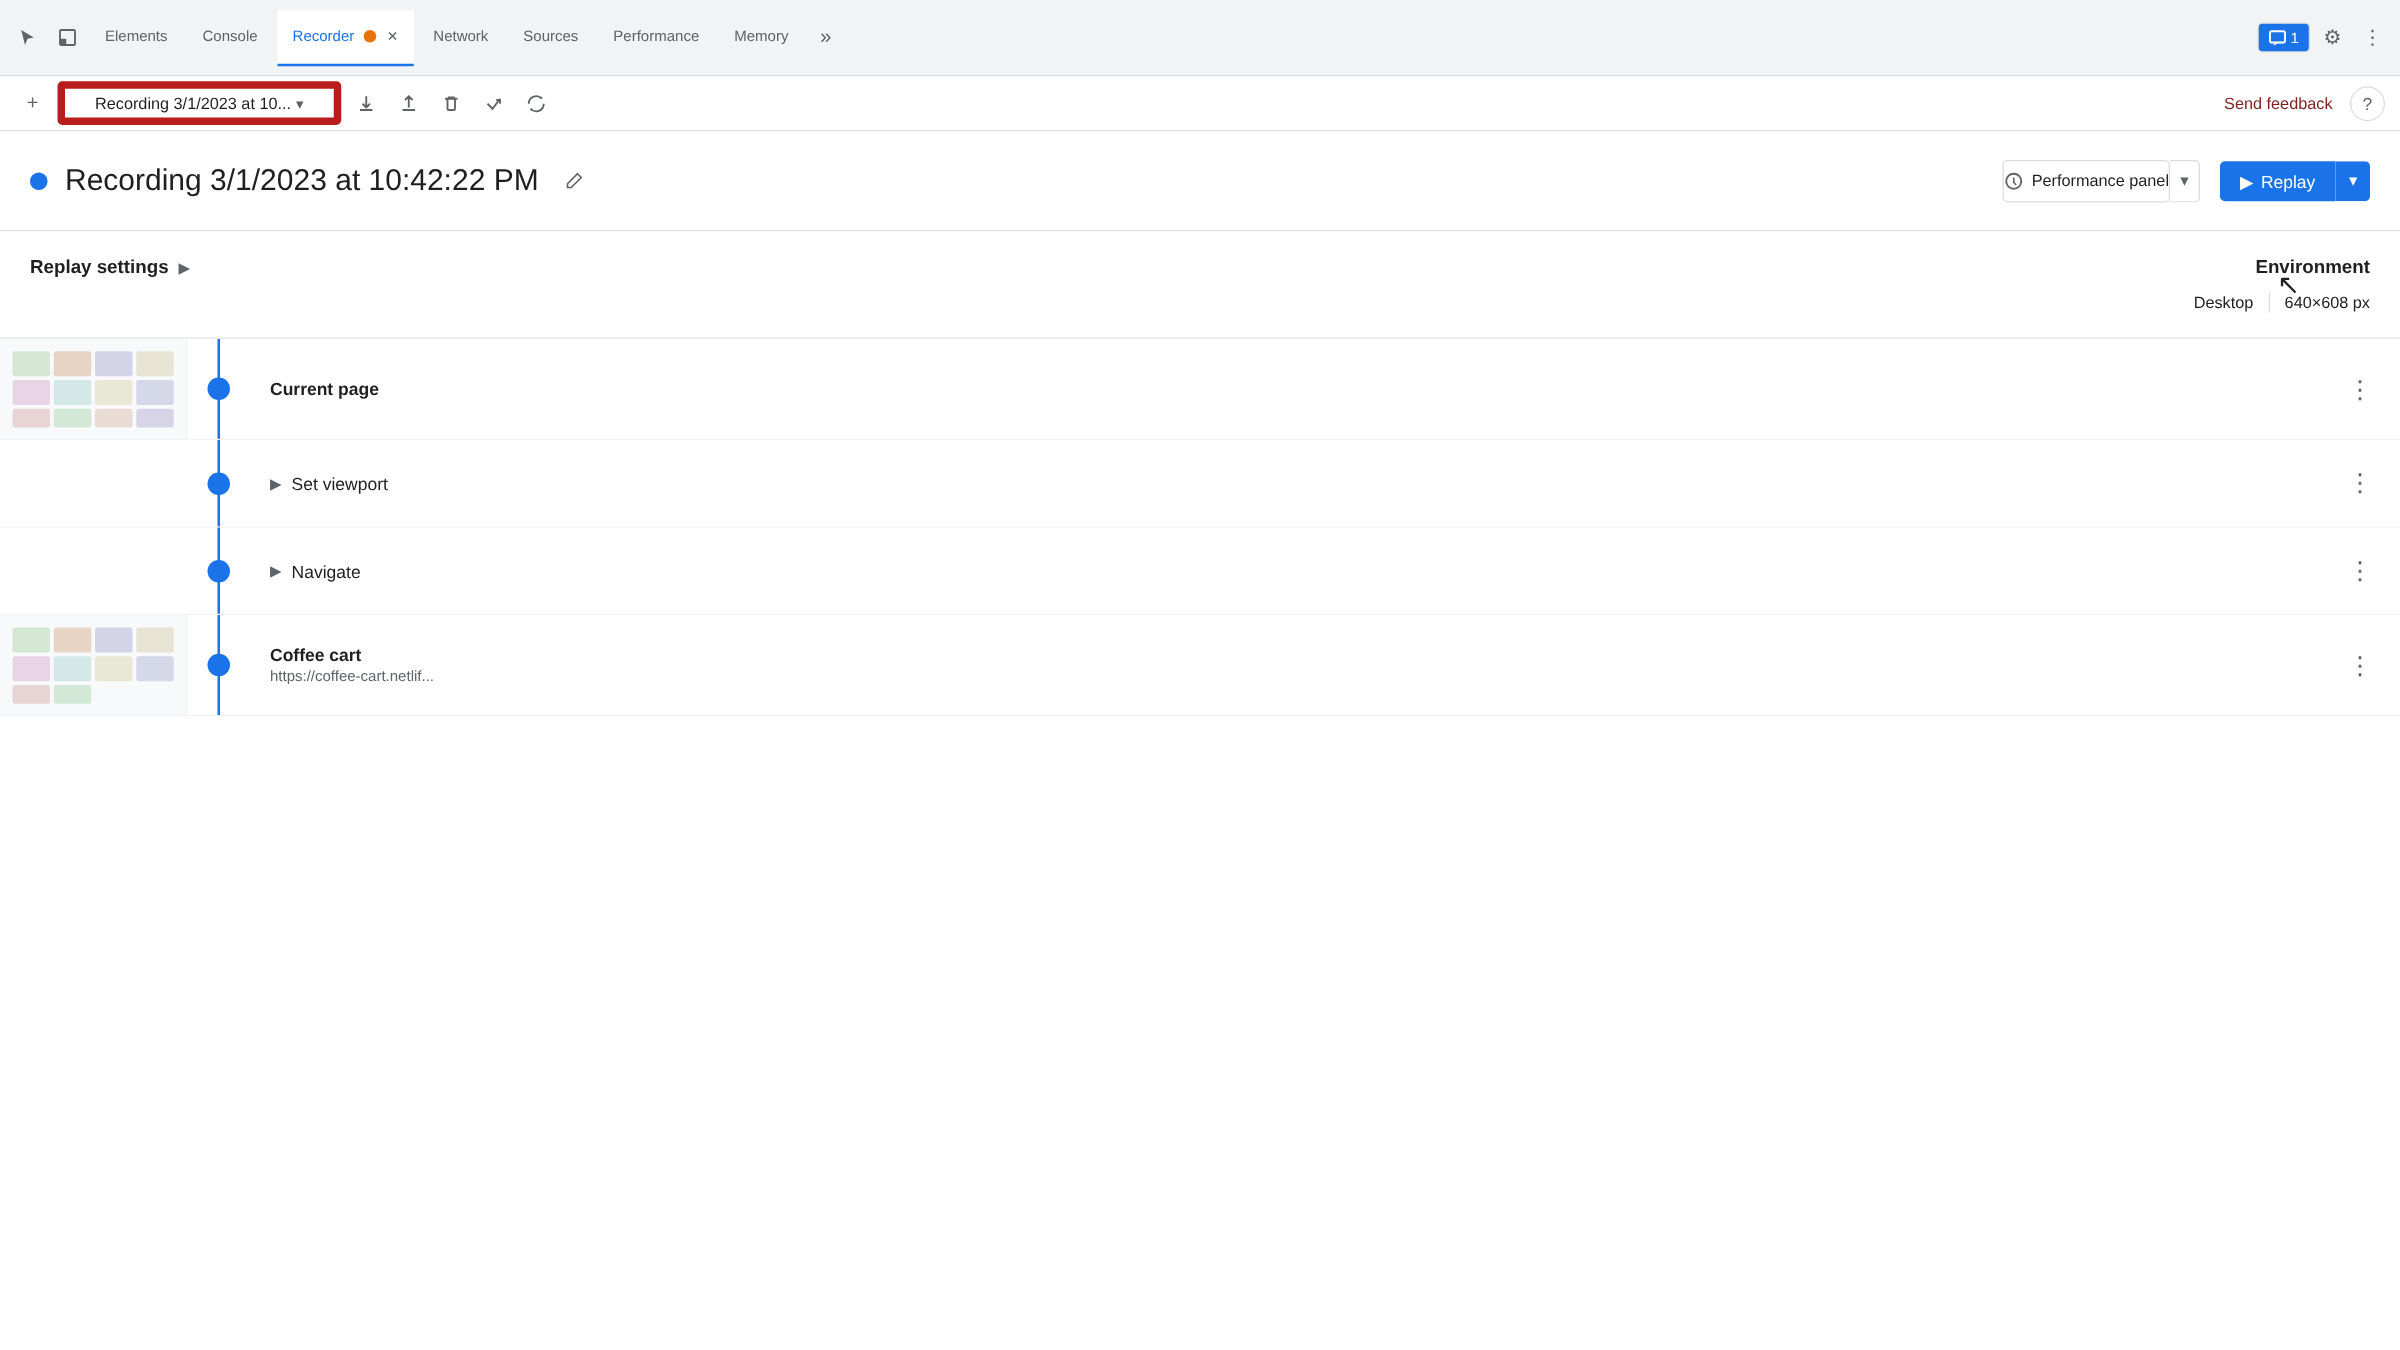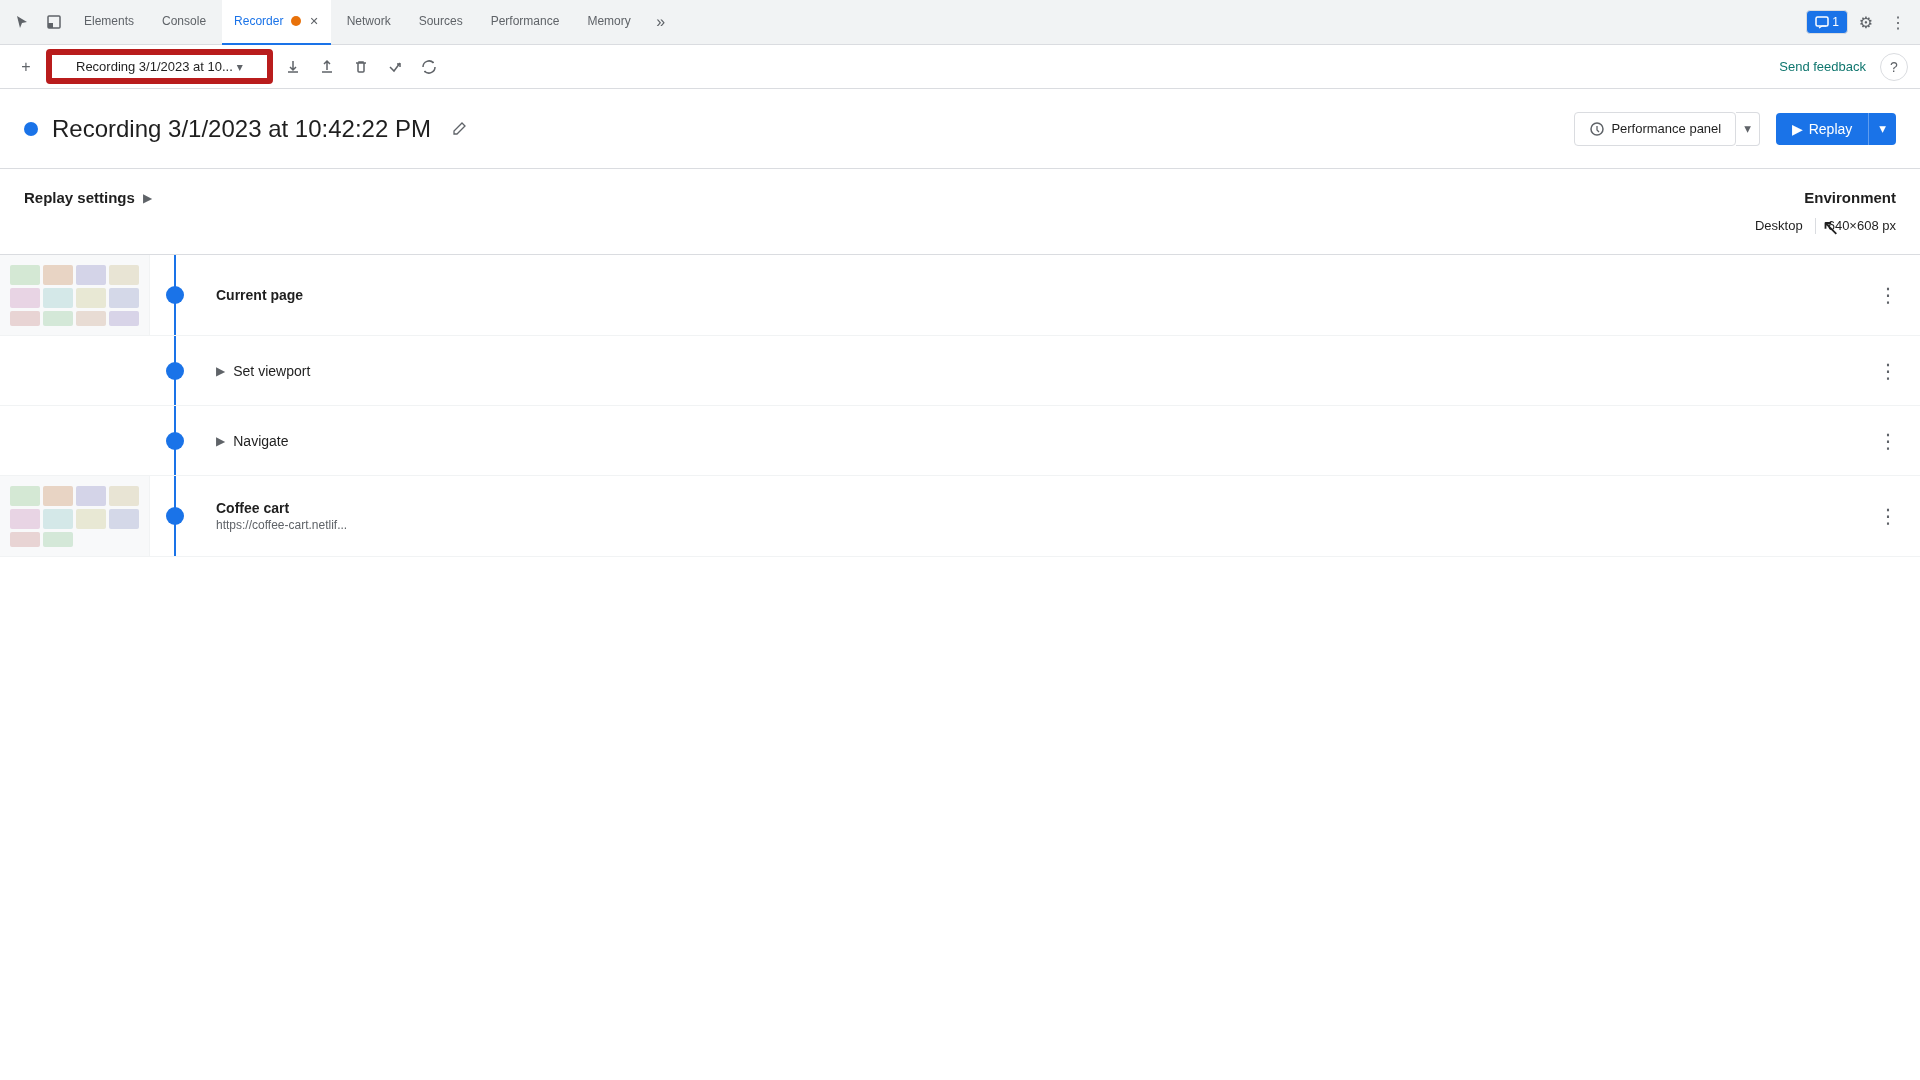--- a/index.html
+++ b/index.html
@@ -10,21 +10,21 @@
       color: #1f1f1f;
       width: 1920px;
       height: 1080px;
       overflow: hidden;
     }
 
     
     .tab-bar {
       display: flex;
       align-items: center;
-      height: 45px;
+      height: 61px;
       border-bottom: 1px solid #dadce0;
       background: #f1f3f4;
       padding: 0 8px;
       gap: 0;
     }
     .tab-bar-left {
       display: flex;
       align-items: center;
       gap: 4px;
       flex: 1;
@@ -123,21 +123,21 @@
       color: #1f1f1f;
       background: #fff;
     }
     .toolbar-right {
       display: flex;
       align-items: center;
       gap: 8px;
     }
     .send-feedback-link {
       font-size: 13px;
-      color: #0f766e;
+      color: #7f1d1d;
       cursor: pointer;
       text-decoration: none;
       border: none;
       background: transparent;
       padding: 4px 6px;
     }
     .help-btn {
       width: 28px;
       height: 28px;
       display: flex;
@@ -193,21 +193,21 @@
     }
     .recording-header-right {
       display: flex;
       align-items: center;
       gap: 8px;
     }
     .perf-panel-btn {
       display: flex;
       align-items: center;
       gap: 6px;
-      padding: 8px 14px;
+      padding: 8px 0;
       border: 1px solid #dadce0;
       border-radius: 4px;
       background: #fff;
       cursor: pointer;
       font-size: 13px;
       color: #1f1f1f;
     }
     .perf-chevron {
       padding: 8px 8px;
       border: 1px solid #dadce0;

